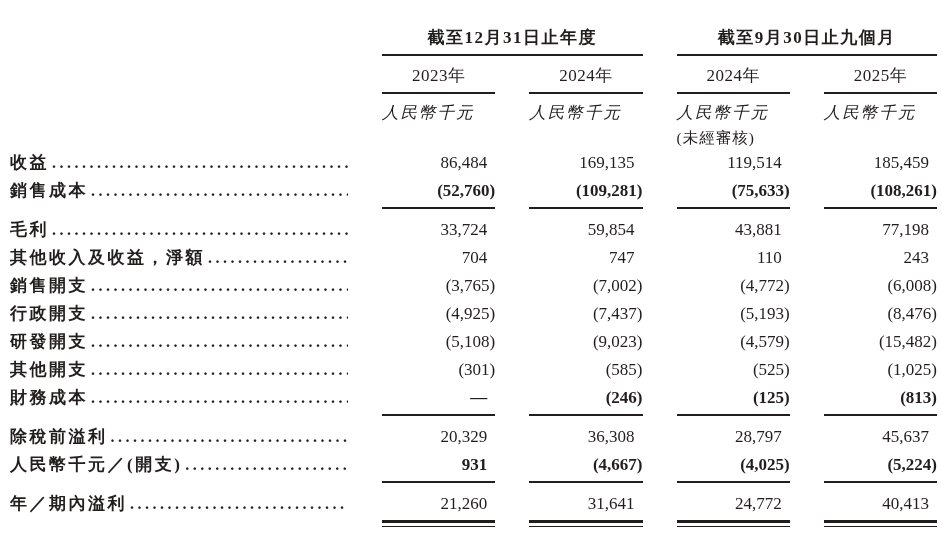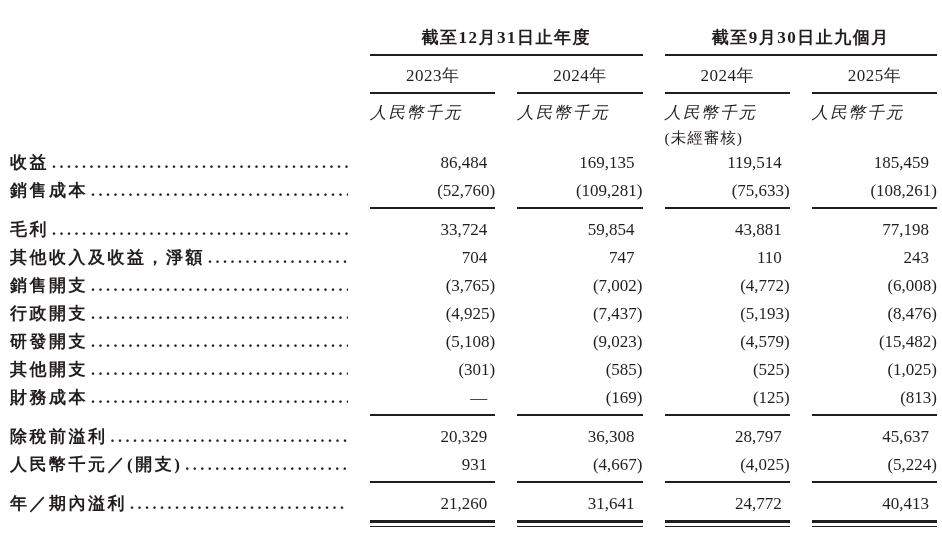--- a/index.html
+++ b/index.html
@@ -9,21 +9,21 @@
     box-sizing: border-box;
     background: #ffffff;
     padding: 26px 5px 0 10px;
     color: #231e1e;
     font-family: "Liberation Serif", "DejaVu Serif", serif;
     overflow: hidden;
   }
   .row {
     display: grid;
     grid-template-columns: 338px repeat(4, 1fr);
-    column-gap: 22px;
+    column-gap: 34px;
   }
   
   .group-label {
     grid-column: span 2;
     text-align: center;
     font-weight: bold;
     font-size: 17px;
     letter-spacing: 1.5px;
     padding-bottom: 5px;
     border-bottom: 2px solid #231e1e;
@@ -64,21 +64,21 @@
   .dots {
     flex: 1;
     overflow: hidden;
     white-space: nowrap;
     letter-spacing: 3.5px;
     margin-left: 3px;
     font-size: 16px;
   }
   .val { text-align: right; }
   .val.pad { padding-right: 8px; }
-  .val.rule { border-bottom: 2px solid #231e1e; padding-bottom: 2px; }
+  .val.rule { border-bottom: 2px solid #231e1e; padding-bottom: 2px; font-weight: bold; }
   .val.dblrule {
     border-bottom: 3.5px solid #231e1e;
     padding-bottom: 2px;
     position: relative;
   }
   .val.dblrule::after {
     content: "";
     position: absolute;
     left: 0; right: 0;
     bottom: -7px;
@@ -198,21 +198,21 @@
         <div class="val">(585)</div>
         <div class="val">(525)</div>
         <div class="val">(1,025)</div>
       </div>
       <div class="row data-row">
         <div class="lbl-cell">
           <span>財務成本</span>
           <span class="dots">................................................................................</span>
         </div>
         <div class="val pad rule">—</div>
-        <div class="val rule">(169)</div>
+        <div class="val rule">(246)</div>
         <div class="val rule">(125)</div>
         <div class="val rule">(813)</div>
       </div>
       <div class="row data-row space-before">
         <div class="lbl-cell">
           <span>除稅前溢利</span>
           <span class="dots">................................................................................</span>
         </div>
         <div class="val pad">20,329</div>
         <div class="val pad">36,308</div>

